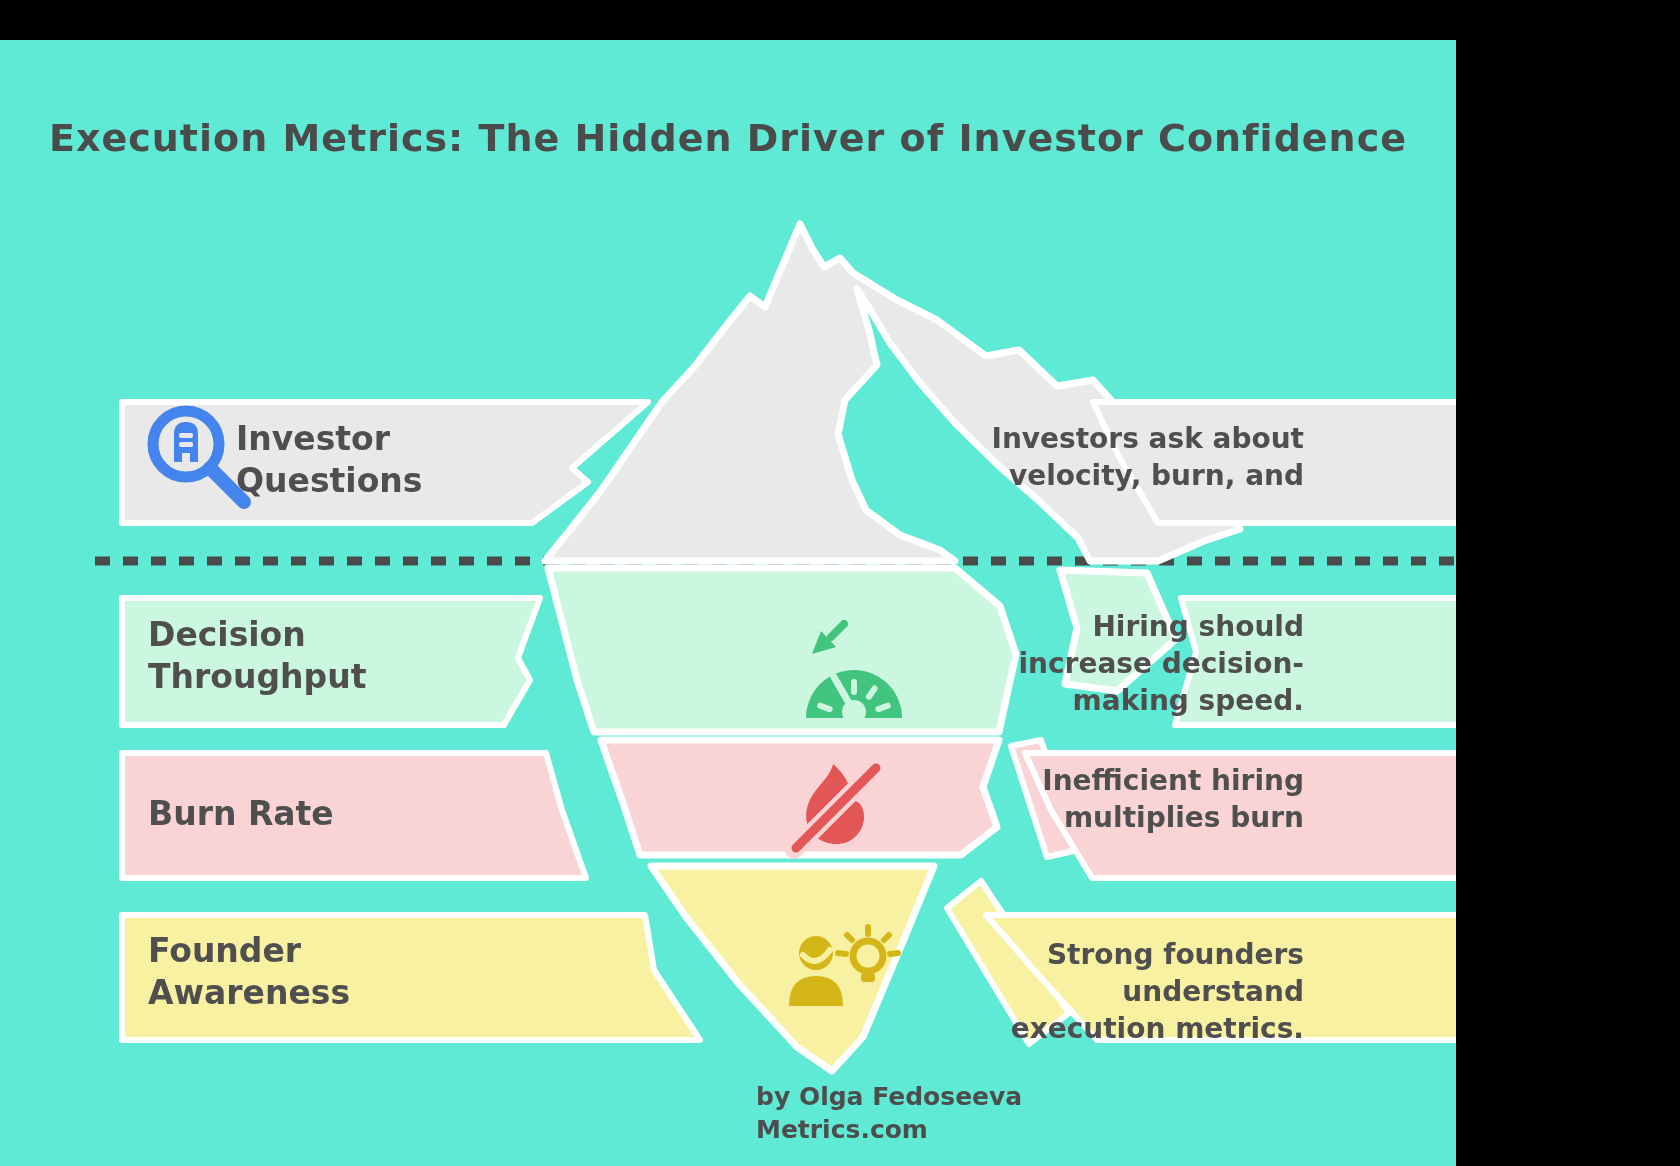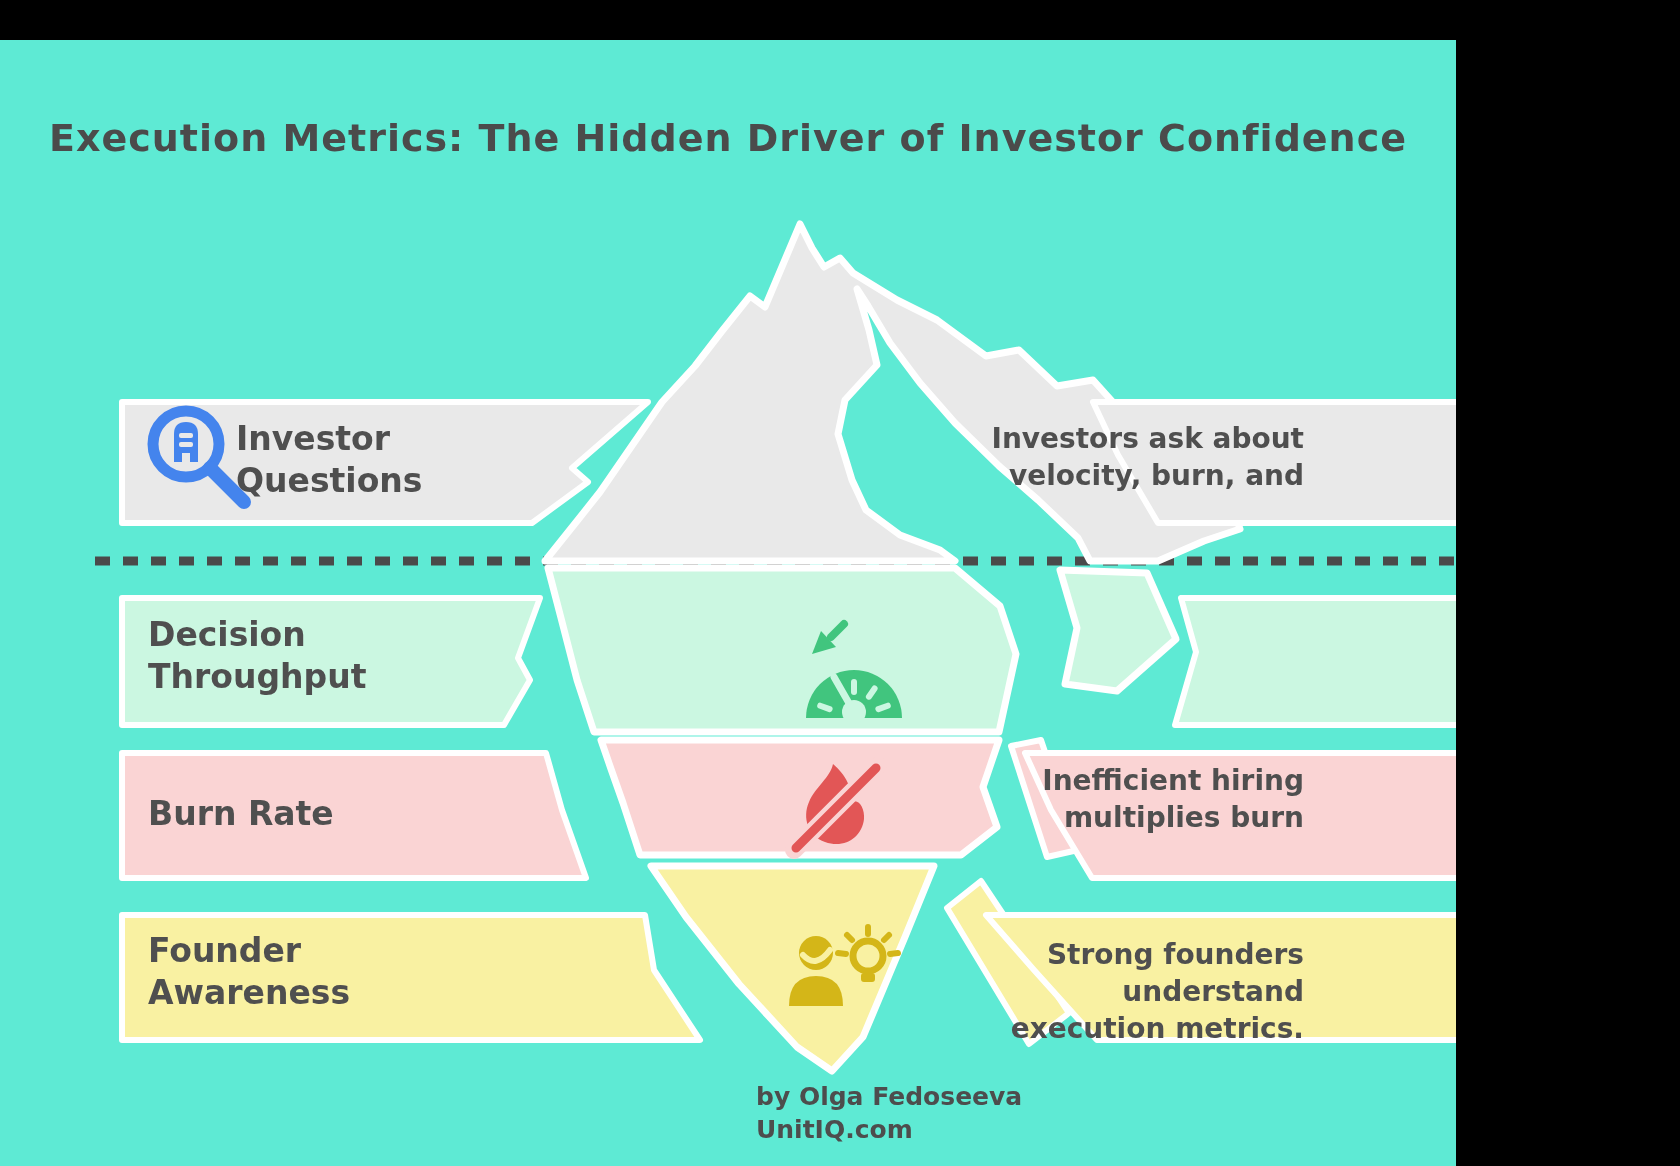--- a/index.html
+++ b/index.html
@@ -116,28 +116,33 @@
   </div>
   <div class="label" style="left:148px;top:890px">
     <div>Founder</div>
     <div>Awareness</div>
   </div>
 
   <div class="desc" style="top:380px">
     <div>Investors ask about</div>
     <div>velocity, burn, and</div>
   </div>
+  <div class="desc" style="top:568px">
+    <div>Hiring should</div>
+    <div>increase decision-</div>
+    <div>making speed.</div>
+  </div>
   <div class="desc" style="top:722px">
     <div>Inefficient hiring</div>
     <div>multiplies burn</div>
   </div>
   <div class="desc" style="top:896px">
     <div>Strong founders</div>
     <div>understand</div>
     <div>execution metrics.</div>
   </div>
 
   <div class="credit">
     <div>by Olga Fedoseeva</div>
-    <div>UnitIQ.com</div>
+    <div>Metrics.com</div>
   </div>
 
 </div>
 
 </body></html>

